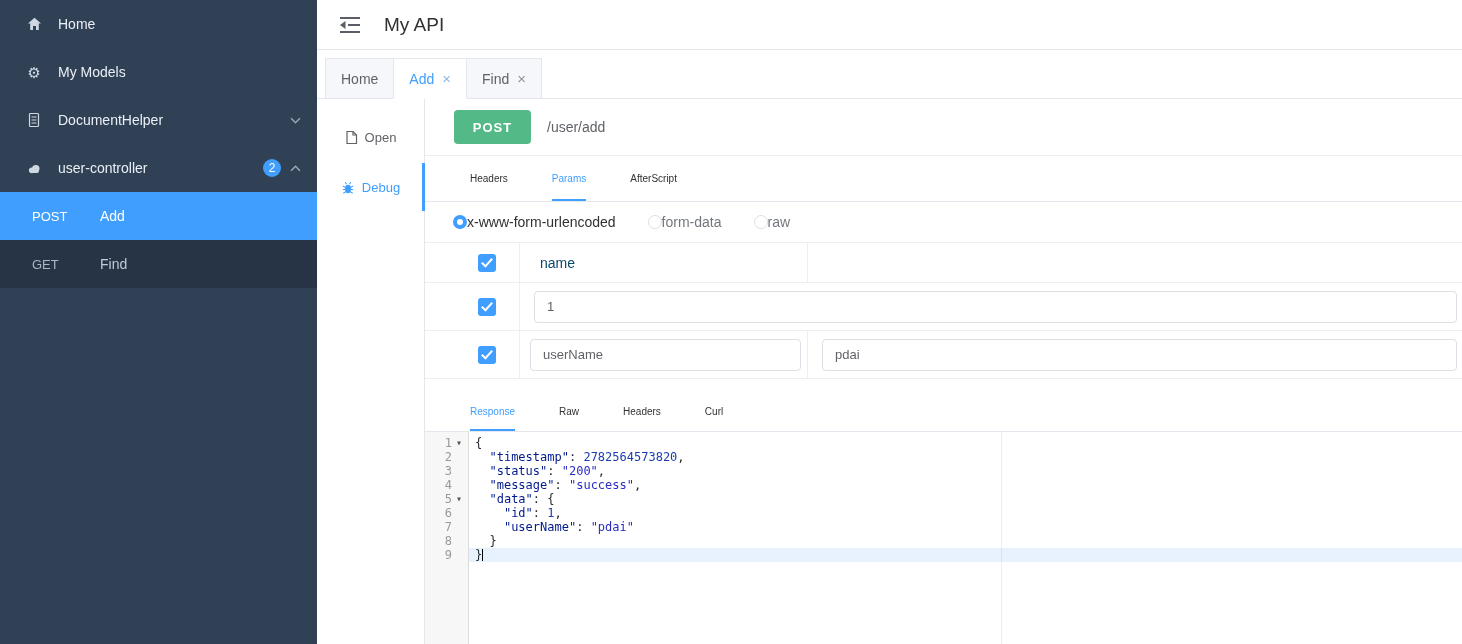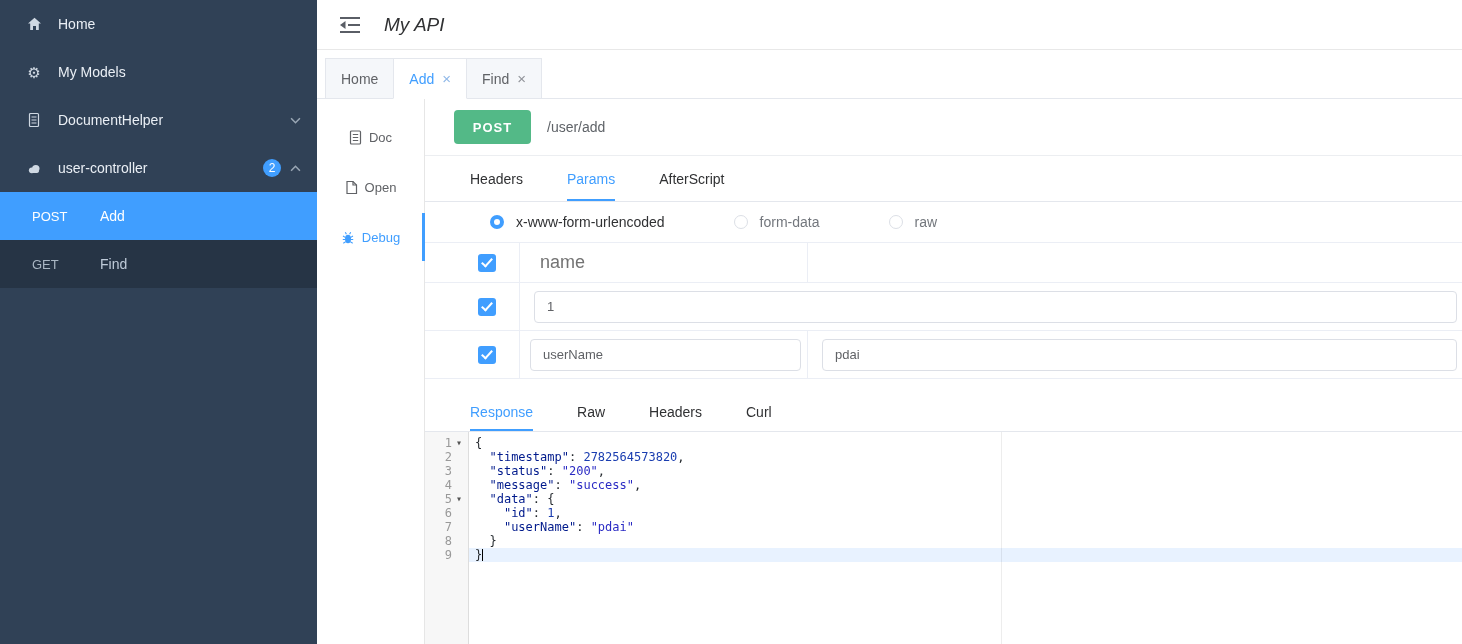--- a/index.html
+++ b/index.html
@@ -24,21 +24,21 @@
   .menu-item .badge + .menu-chevron { margin-left:9px; }
   .submenu-item { height:48px; display:flex; align-items:center; padding-left:32px;
     background:#263445; color:#bfcbd9; font-size:14px; cursor:pointer; }
   .submenu-item .sub-method { width:68px; font-size:13px; color:#a9b6c3; }
   .submenu-item.active { background:#409EFF; color:#fff; }
   .submenu-item.active .sub-method { color:#fff; }
 
   
   .main { flex:1; min-width:0; display:flex; flex-direction:column; }
   .top-header { height:50px; flex-shrink:0; border-bottom:1px solid #e8e8e8;
-    display:flex; align-items:center; padding-left:23px;font-style:italic; }
+    display:flex; align-items:center; padding-left:23px; }
   .hamburger { color:#5a5e66; display:flex; cursor:pointer; }
   .page-title { font-size:19px; font-weight:400; color:#303133; margin-left:24px; }
 
   
   .tabbar { height:49px; flex-shrink:0; position:relative; padding:8px 0 0 8px; display:flex; }
   .tabbar::after { content:""; position:absolute; left:0; right:0; bottom:0; height:1px; background:#e4e7ed; }
   .page-tab { position:relative; z-index:1; height:41px; border:1px solid #e4e7ed;
     background:#f5f7fa; display:flex; align-items:center; padding:0 15px; font-size:14px;
     color:#606266; cursor:pointer; }
   .page-tab + .page-tab { margin-left:-1px; }
@@ -64,46 +64,46 @@
     display:flex; align-items:center; padding-left:29px; }
   .method-badge { width:77px; height:34px; border-radius:4px; background:#53b987;
     color:#fff; font-size:13px; font-weight:bold; letter-spacing:1px; display:flex;
     align-items:center; justify-content:center; }
   .path { margin-left:16px; font-size:14px; color:#5f6368; }
 
   
   .req-tabs, .resp-tabs { height:46px; flex-shrink:0; border-bottom:1px solid #e4e7ed;
     display:flex; padding-left:29px; }
   .resp-tabs { height:40px; margin-top:13px;text-align:center; }
-  .rtab { margin:0 22px; display:flex; align-items:center; font-size:14px;
+  .rtab { margin:0 22px; display:flex; align-items:center; font-size:10px;
     color:#303133; cursor:pointer; position:relative; }
   .rtab:first-child { margin-left:16px; }
   .rtab.active { color:#409EFF; }
   .rtab.active::after { content:""; position:absolute; left:0; right:0; bottom:0;
     height:2px; background:#409EFF; }
 
   
   .body-type-row { height:41px; flex-shrink:0; border-bottom:1px solid #ebeef5;
     display:flex; align-items:center; gap:32px; padding-left:28px; }
-  .radio { display:flex; align-items:center; gap:12px; cursor:pointer;margin-left:37px; }
+  .radio { display:flex; align-items:center; gap:0; cursor:pointer; }
   .radio-dot { width:14px; height:14px; border-radius:50%; border:1px solid #dcdfe6; background:#fff; }
   .radio-dot.checked { border:4px solid #409EFF; }
   .radio-label { font-size:14px; color:#73777d; }
   .radio-label.dark { color:#303133; }
 
   
   .pt-row { display:flex; border-bottom:1px solid #ebeef5; padding-left:29px; }
   .pt-head { height:40px; }
   .pt-data { height:48px; }
   .pt-check { width:66px; flex-shrink:0; display:flex; align-items:center;
     justify-content:center; border-right:1px solid #ebeef5; }
   .pt-name { width:288px; flex-shrink:0; display:flex; align-items:center;
     border-right:1px solid #ebeef5; }
   .pt-value { flex:1; min-width:0; display:flex; align-items:center; }
-  .pt-h { font-size:18px; color:#737373; padding-left:20px; }
+  .pt-h { font-size:14px; color:#0c4a6e; padding-left:20px; }
   .checkbox { width:18px; height:18px; border-radius:3px; background:#409EFF;
     position:relative; cursor:pointer; }
   .checkbox::after { content:""; position:absolute; left:6px; top:2px; width:4px;
     height:9px; border-right:2px solid #fff; border-bottom:2px solid #fff; transform:rotate(42deg); }
   .pt-name input { margin-left:10px; width:271px; }
   .pt-value input { margin-left:14px; flex:1; margin-right:5px; }
   .pt-row input { height:32px; border:1px solid #dcdfe6; border-radius:4px;
     padding:0 12px; font-size:13px; color:#606266; outline:none;
     font-family:"Liberation Sans", sans-serif; background:#fff; }
 
@@ -214,29 +214,20 @@
         <span class="tab-close">×</span>
       </div>
     </div>
 
     <div class="content-row">
 
       <div class="tools">
         <div class="tool-item">
           <span class="t-icon">
             <svg width="13" height="15" viewBox="0 0 13 15" fill="none" stroke="currentColor" stroke-width="1.2">
-                <rect x="1.5" y="1" width="10" height="13" rx="1"></rect>
-                <path d="M3.8 4.5h5.4M3.8 7.5h5.4M3.8 10.5h5.4"></path>
-              </svg>
-          </span>
-          <span>Doc</span>
-        </div>
-        <div class="tool-item">
-          <span class="t-icon">
-            <svg width="13" height="15" viewBox="0 0 13 15" fill="none" stroke="currentColor" stroke-width="1.2">
                 <path d="M2 1.5h6l3.5 3.5v8.5H2z"></path>
                 <path d="M8 1.5V5h3.5"></path>
               </svg>
           </span>
           <span>Open</span>
         </div>
         <div class="tool-item active">
           <span class="t-icon">
             <svg width="14" height="15" viewBox="0 0 14 15">
                 <ellipse cx="7" cy="9" rx="3" ry="4.2" fill="currentColor"></ellipse>

